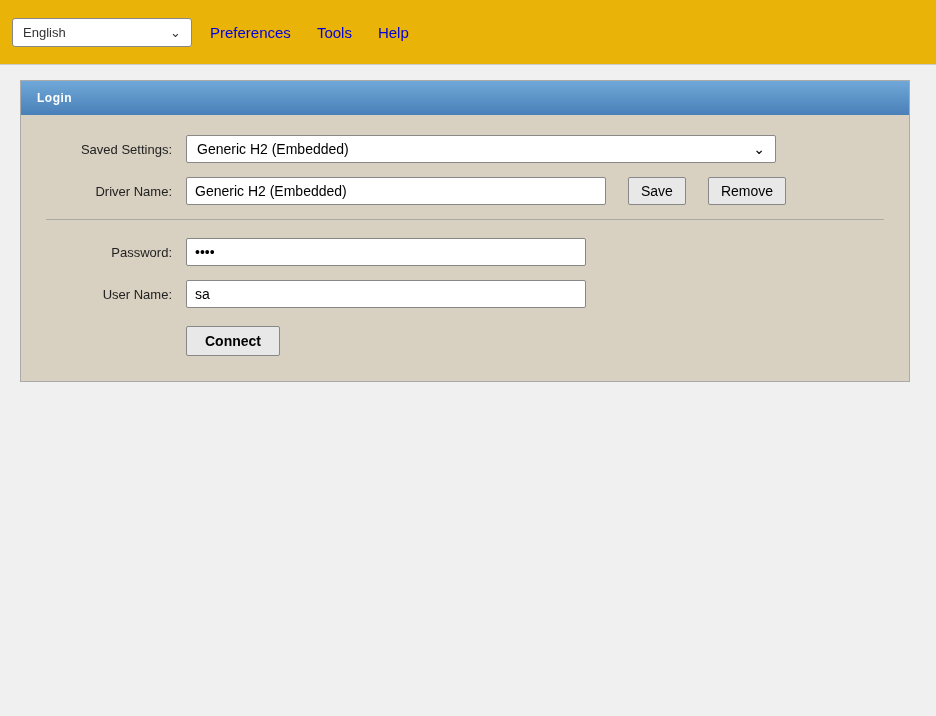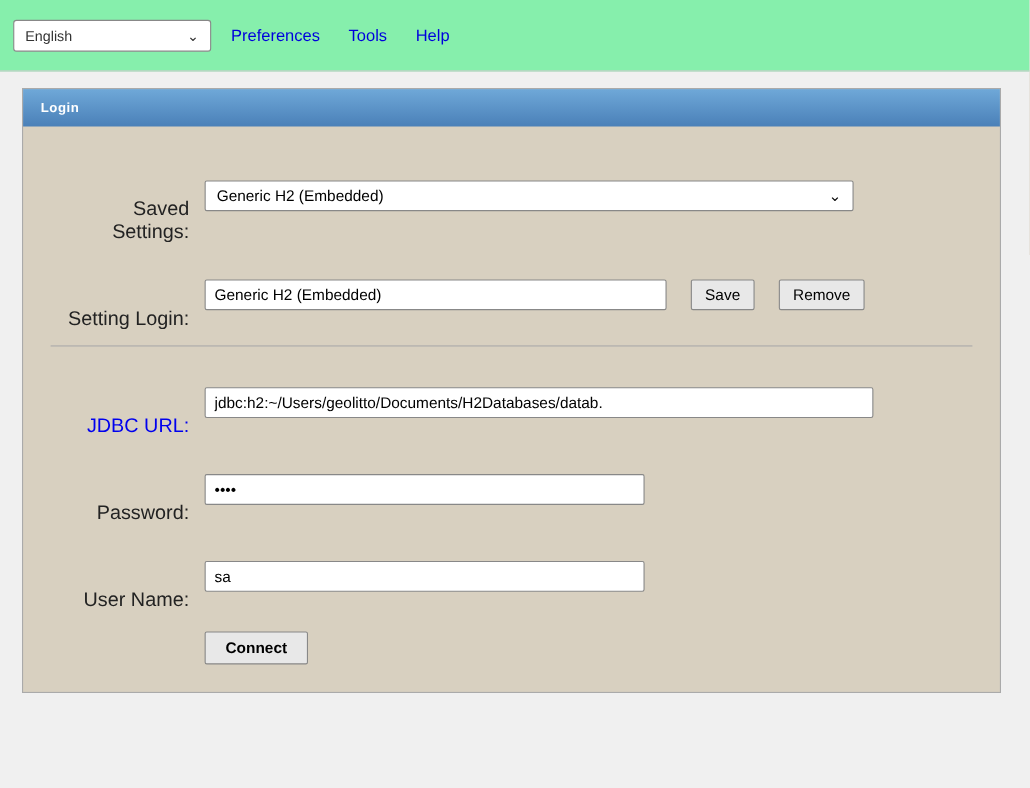--- a/index.html
+++ b/index.html
@@ -10,21 +10,21 @@
       width: 936px;
       height: 716px;
       overflow: hidden;
     }
 
     
     .menu-bar {
       display: flex;
       align-items: center;
       padding: 8px 12px;
-      background: #86efac;
+      background: #eab308;
       gap: 10px;
       height: 65px;
       border-bottom: 1px solid #ccc;
     }
 
     .lang-select {
       display: flex;
       align-items: center;
       border: 1px solid #888;
       padding: 6px 10px;
@@ -80,26 +80,25 @@
     }
 
     .form-row {
       display: flex;
       align-items: center;
       margin-bottom: 14px;
     }
 
     .form-label {
       width: 140px;
-      font-size: 18px;
+      font-size: 13px;
       color: #222;
       text-align: right;
       padding-right: 14px;
       flex-shrink: 0;
-      margin-top: 44px;
     }
 
     .form-label.blue {
       color: #0000ee;
     }
 
     .form-input {
       font-size: 14px;
       padding: 5px 8px;
       border: 1px solid #888;
@@ -197,33 +196,29 @@
 
       <div class="form-row">
         <div class="form-label">Saved Settings:</div>
         <div class="saved-settings-select">
           <span>Generic H2 (Embedded)</span>
           <span>⌄</span>
         </div>
       </div>
 
       <div class="form-row">
-        <div class="form-label">Setting Login:</div>
+        <div class="form-label">Driver Name:</div>
         <input class="form-input setting-name-input" type="text" value="Generic H2 (Embedded)" style="">
         <button class="btn-save">Save</button>
         <button class="btn-remove">Remove</button>
       </div>
 
       <hr class="separator">
 
 
-      <div class="form-row">
-        <div class="form-label blue">JDBC URL:</div>
-        <input class="form-input jdbc-url-input" type="text" value="jdbc:h2:~/Users/geolitto/Documents/H2Databases/datab." style="">
-      </div>
 
       <div class="form-row">
         <div class="form-label">Password:</div>
         <input class="form-input password-input" type="password" value="••••" style="">
       </div>
 
       <div class="form-row">
         <div class="form-label">User Name:</div>
         <input class="form-input username-input" type="text" value="sa" style="">
       </div>

